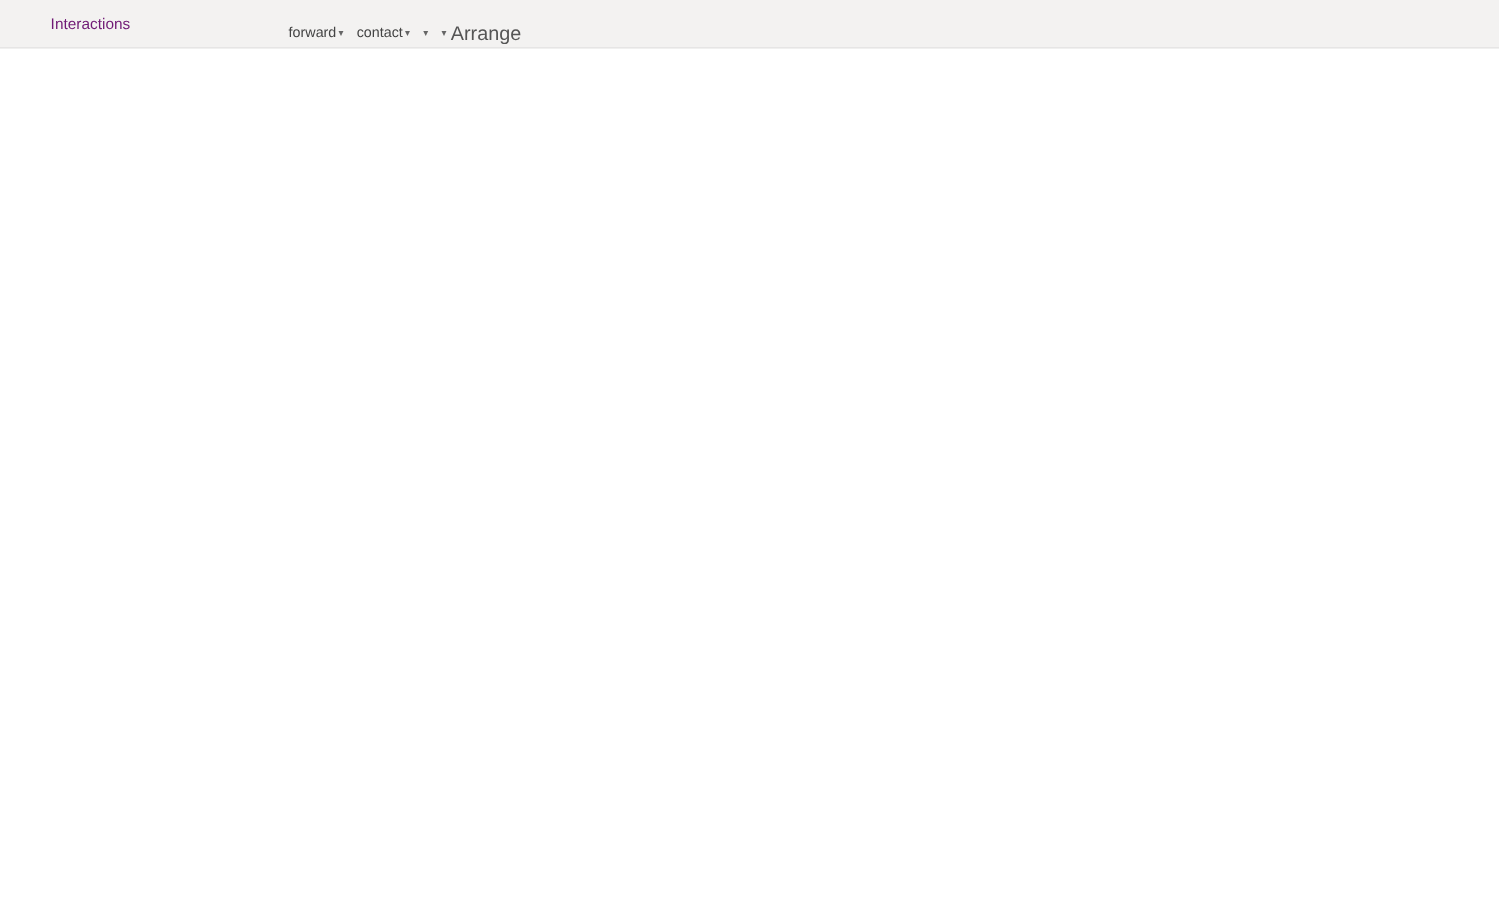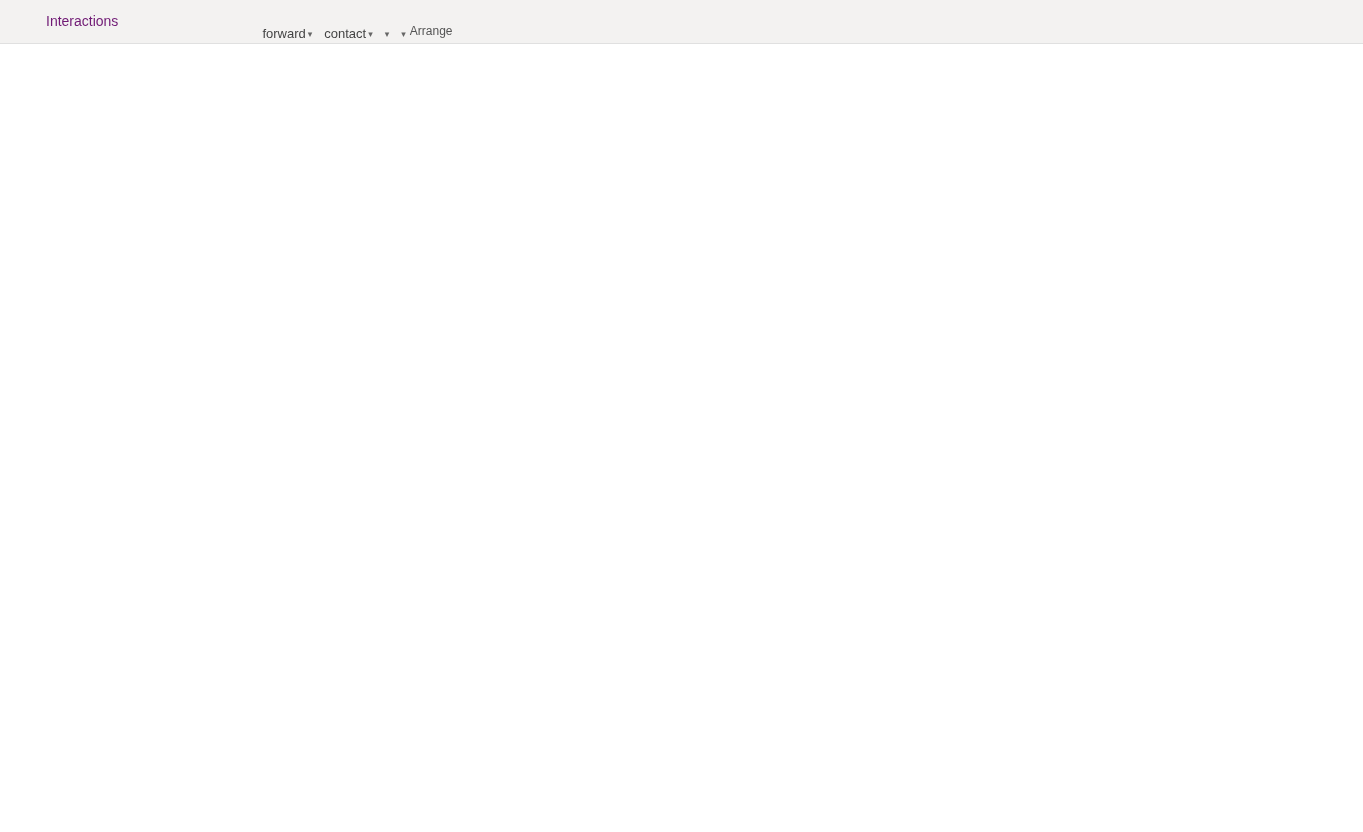--- a/index.html
+++ b/index.html
@@ -4,21 +4,21 @@
 <style>
   * { box-sizing: border-box; }
   html, body { margin: 0; padding: 0; font-family: "Segoe UI", Arial, sans-serif; font-size: 13px; color: #333; background:#fff; }
   .ribbon { background:#f3f2f1; border-bottom:1px solid #e0e0e0; height:44px; display:flex; align-items:flex-end; }
   .ribbon-tabs { display:flex; gap:8px; padding-left:36px; align-items:center; height:100%; }
   .ribbon-tab { padding:4px 10px 6px 10px; color:#701a75; cursor:default; font-size:14px; }
   .ribbon-group { display:flex; flex-direction:row; align-items:flex-start; margin-left:130px; }
   .ribbon-row { display:flex; gap:4px; align-items:center; }
   .rbd { color:#444; font-size:13px; display:flex; align-items:center; gap:2px; padding:2px 4px; }
   .rbd .caret { font-size:9px; color:#666; }
-  .ribbon-group-label { font-size:12px; color:#555; padding-bottom:2px; }
+  .ribbon-group-label { font-size:18px; color:#555; padding-bottom:2px; }
   .workspace { position:relative; padding-top:6px; }
   .panel-icons .ico, .ico { width:18px; height:18px; display:inline-flex; align-items:center; justify-content:center; color:#666; }
   .left-col { position:absolute; left:10px; top:6px; width:230px; }
   .sect-title { color:#9a9a9a; font-size:13px; margin:2px 0 4px 0; }
   .date-inputs { display:flex; gap:6px; margin-top:4px; }
   .date-inputs input { width:92px; height:26px; border:1px solid #ccc; text-align:center; font-size:13px; }
   .slicer { margin-top:18px; border:1px dashed transparent; position:relative; width:206px; }
   .slicer.selected { outline:1px dashed #bbb; }
   .slicer .corners span { position:absolute; width:10px; height:10px; border:2px solid #888; }
   .slicer .corners .tl { top:-4px; left:-4px; border-right:none; border-bottom:none; }

